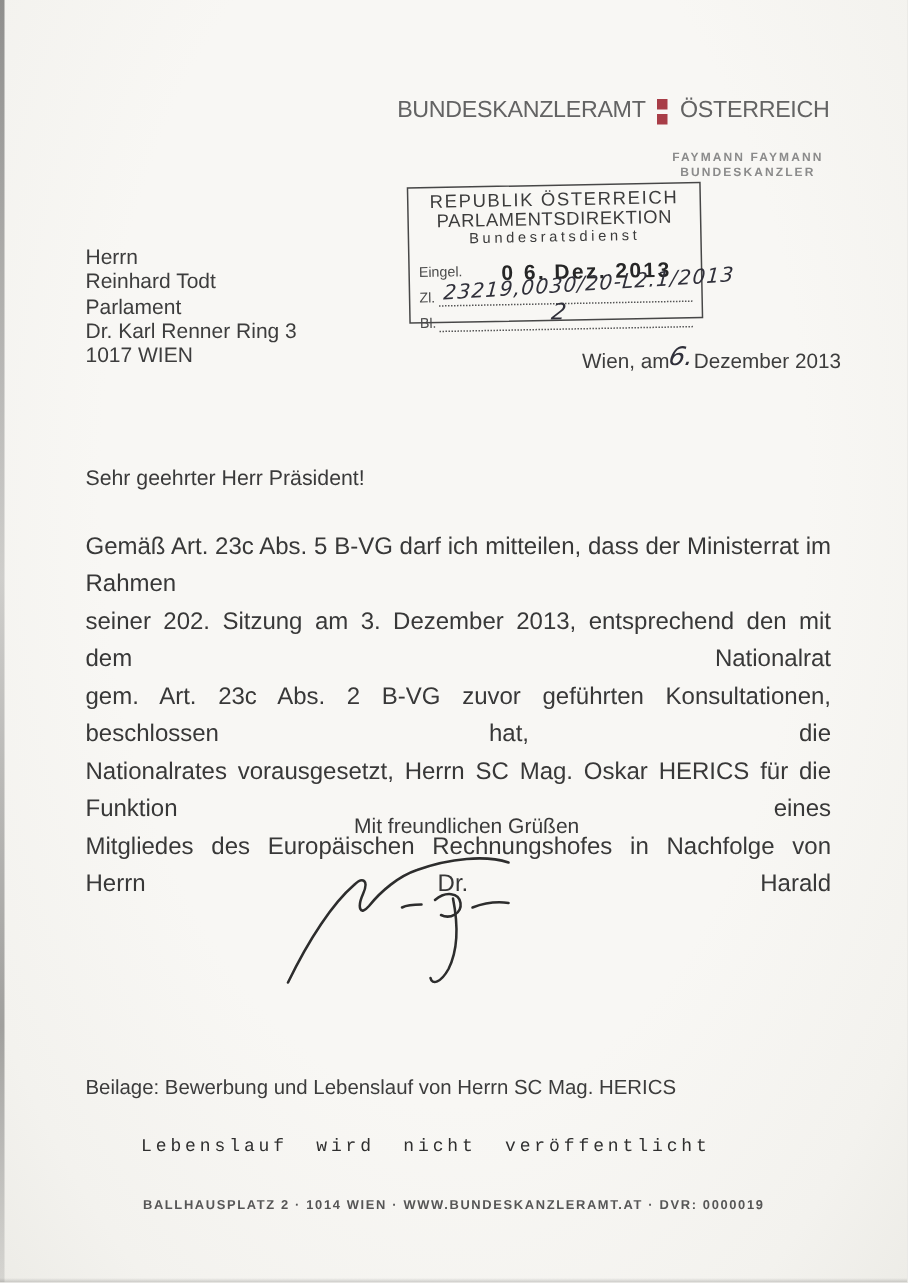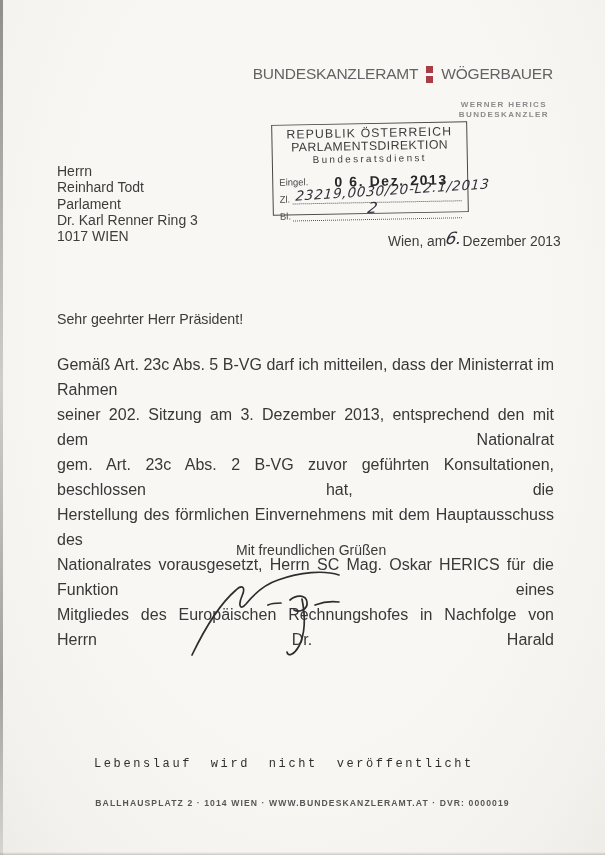--- a/index.html
+++ b/index.html
@@ -116,24 +116,24 @@
 <div class="page">
   <div class="scan-edge-left"></div>
   <div class="scan-edge-bottom"></div>
 
   <div class="logo-row">
     <span>BUNDESKANZLERAMT</span>
     <span class="logo-squares">
         <i></i>
         <i></i>
       </span>
-    <span>WÖGERBAUER</span>
+    <span>ÖSTERREICH</span>
   </div>
   <div class="sender-block">
-    <div>WERNER HERICS</div>
+    <div>FAYMANN FAYMANN</div>
     <div>BUNDESKANZLER</div>
   </div>
 
   <div class="recipient">
     <div>Herrn</div>
     <div>Reinhard Todt</div>
     <div>Parlament</div>
     <div>Dr. Karl Renner Ring 3</div>
     <div>1017 WIEN</div>
   </div>
@@ -161,29 +161,29 @@
   <div class="dateline">
     <span>Wien, am</span><span class="hand hand-day">6.</span><span>Dezember 2013</span>
   </div>
 
   <div class="salutation">Sehr geehrter Herr Präsident!</div>
 
   <div class="body-block">
     <div class="body-line">Gemäß Art. 23c Abs. 5 B-VG darf ich mitteilen, dass der Ministerrat im Rahmen</div>
     <div class="body-line">seiner 202. Sitzung am 3. Dezember 2013, entsprechend den mit dem Nationalrat</div>
     <div class="body-line">gem. Art. 23c Abs. 2 B-VG zuvor geführten Konsultationen, beschlossen hat, die</div>
-    <div class="body-line">Herstellung des förmlichen Einvernehmens mit dem Hauptausschuss des</div>
     <div class="body-line">Nationalrates vorausgesetzt, Herrn SC Mag. Oskar HERICS für die Funktion eines</div>
     <div class="body-line">Mitgliedes des Europäischen Rechnungshofes in Nachfolge von Herrn Dr. Harald</div>
   </div>
 
   <div class="closing">Mit freundlichen Grüßen</div>
   <svg class="signature" width="175" height="102" viewBox="0 0 175 102">
     <path d="M 14,93 C 28,64 44,40 58,28 C 64,22 68,25 64,34 C 60,43 62,49 68,42 C 76,32 88,22 100,18 C 122,10 146,8 161,13"></path>
     <path d="M 90,43 C 94,41 99,41 103,41"></path>
     <path d="M 112,38 C 119,32 128,33 129,40 C 130,47 122,51 116,48"></path>
     <path d="M 124,37 C 127,52 128,70 121,84 C 116,93 110,95 109,90"></path>
     <path d="M 137,43 C 145,40 154,39 161,40"></path>
   </svg>
 
+  <div class="enclosure">Beilage: Bewerbung und Lebenslauf von Herrn SC Mag. HERICS</div>
   <div class="note">Lebenslauf wird nicht veröffentlicht</div>
   <div class="footer">BALLHAUSPLATZ 2 · 1014 WIEN · WWW.BUNDESKANZLERAMT.AT · DVR: 0000019</div>
 </div>
 
 </body></html>

